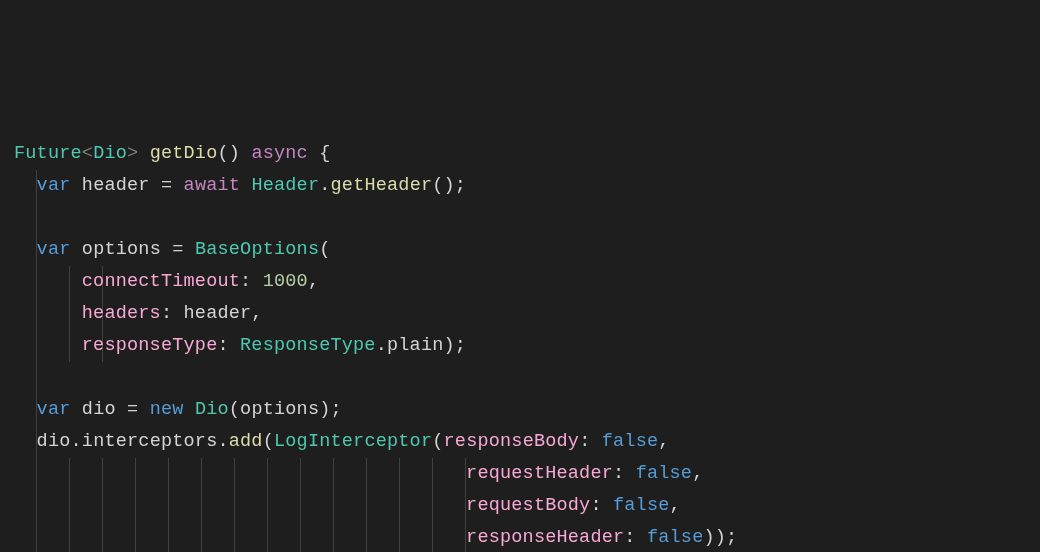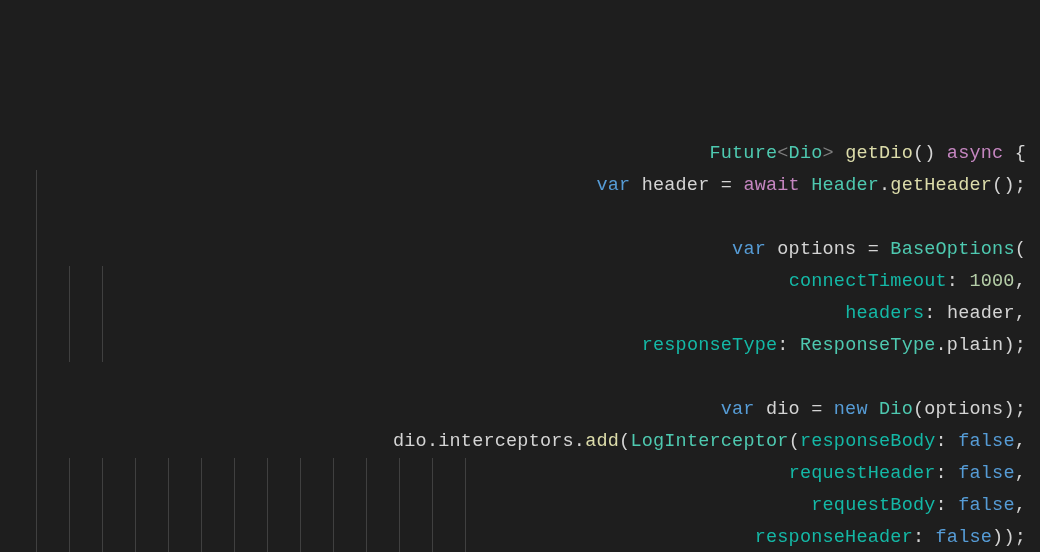--- a/index.html
+++ b/index.html
@@ -12,41 +12,40 @@
     padding: 10px 14px;
     white-space: pre;
     overflow: hidden;
     width: 1040px;
     height: 552px;
     letter-spacing: 0.2px;
   }
   .code-line {
     position: relative;
     height: 32px;
-    text-align: right;
   }
   .indent-guide {
     position: absolute;
     top: 0;
     bottom: 0;
     width: 1px;
     background: #404040;
   }
   .line-content {
     position: relative;
     z-index: 1;
   }
   
   .c-type    { color: #4ec9b0; } 
   .c-typearg { color: #4ec9b0; }
   .c-kw      { color: #569cd6; } 
   .c-await   { color: #c586c0; } 
   .c-func    { color: #dcdcaa; } 
   .c-ident   { color: #d4d4d4; }
-  .c-param   { color: #14b8a6; } 
+  .c-param   { color: #f9a8d4; } 
   .c-num     { color: #b5cea8; } 
   .c-punct   { color: #d4d4d4; }
   .c-angle   { color: #808080; }
 </style>
 </head>
 <body>
 
 
 
 <div id="editor"><div class="code-line"><span class="line-content"><span class="c-type">Future</span><span class="c-angle">&lt;</span><span class="c-typearg">Dio</span><span class="c-angle">&gt;</span><span class="c-punct"> </span><span class="c-func">getDio</span><span class="c-punct">()</span><span class="c-punct"> </span><span class="c-await">async</span><span class="c-punct"> </span><span class="c-punct">{</span></span></div><div class="code-line"><div class="indent-guide" style="left: 22px;"></div><span class="line-content"><span>  </span><span class="c-kw">var</span><span class="c-punct"> </span><span class="c-ident">header</span><span class="c-punct"> </span><span class="c-punct">=</span><span class="c-punct"> </span><span class="c-await">await</span><span class="c-punct"> </span><span class="c-type">Header</span><span class="c-punct">.</span><span class="c-func">getHeader</span><span class="c-punct">()</span><span class="c-punct">;</span></span></div><div class="code-line"><div class="indent-guide" style="left: 22px;"></div><span class="line-content"></span></div><div class="code-line"><div class="indent-guide" style="left: 22px;"></div><span class="line-content"><span>  </span><span class="c-kw">var</span><span class="c-punct"> </span><span class="c-ident">options</span><span class="c-punct"> </span><span class="c-punct">=</span><span class="c-punct"> </span><span class="c-type">BaseOptions</span><span class="c-punct">(</span></span></div><div class="code-line"><div class="indent-guide" style="left: 22px;"></div><div class="indent-guide" style="left: 55px;"></div><div class="indent-guide" style="left: 88px;"></div><span class="line-content"><span>      </span><span class="c-param">connectTimeout</span><span class="c-punct">: </span><span class="c-num">1000</span><span class="c-punct">,</span></span></div><div class="code-line"><div class="indent-guide" style="left: 22px;"></div><div class="indent-guide" style="left: 55px;"></div><div class="indent-guide" style="left: 88px;"></div><span class="line-content"><span>      </span><span class="c-param">headers</span><span class="c-punct">: </span><span class="c-ident">header</span><span class="c-punct">,</span></span></div><div class="code-line"><div class="indent-guide" style="left: 22px;"></div><div class="indent-guide" style="left: 55px;"></div><div class="indent-guide" style="left: 88px;"></div><span class="line-content"><span>      </span><span class="c-param">responseType</span><span class="c-punct">: </span><span class="c-type">ResponseType</span><span class="c-punct">.</span><span class="c-ident">plain</span><span class="c-punct">)</span><span class="c-punct">;</span></span></div><div class="code-line"><div class="indent-guide" style="left: 22px;"></div><span class="line-content"></span></div><div class="code-line"><div class="indent-guide" style="left: 22px;"></div><span class="line-content"><span>  </span><span class="c-kw">var</span><span class="c-punct"> </span><span class="c-ident">dio</span><span class="c-punct"> </span><span class="c-punct">=</span><span class="c-punct"> </span><span class="c-kw">new</span><span class="c-punct"> </span><span class="c-type">Dio</span><span class="c-punct">(</span><span class="c-ident">options</span><span class="c-punct">)</span><span class="c-punct">;</span></span></div><div class="code-line"><div class="indent-guide" style="left: 22px;"></div><span class="line-content"><span>  </span><span class="c-ident">dio</span><span class="c-punct">.</span><span class="c-ident">interceptors</span><span class="c-punct">.</span><span class="c-func">add</span><span class="c-punct">(</span><span class="c-type">LogInterceptor</span><span class="c-punct">(</span><span class="c-param">responseBody</span><span class="c-punct">: </span><span class="c-kw">false</span><span class="c-punct">,</span></span></div><div class="code-line"><div class="indent-guide" style="left: 22px;"></div><div class="indent-guide" style="left: 55px;"></div><div class="indent-guide" style="left: 88px;"></div><div class="indent-guide" style="left: 121px;"></div><div class="indent-guide" style="left: 154px;"></div><div class="indent-guide" style="left: 187px;"></div><div class="indent-guide" style="left: 220px;"></div><div class="indent-guide" style="left: 253px;"></div><div class="indent-guide" style="left: 286px;"></div><div class="indent-guide" style="left: 319px;"></div><div class="indent-guide" style="left: 352px;"></div><div class="indent-guide" style="left: 385px;"></div><div class="indent-guide" style="left: 418px;"></div><div class="indent-guide" style="left: 451px;"></div><span class="line-content"><span>                                        </span><span class="c-param">requestHeader</span><span class="c-punct">: </span><span class="c-kw">false</span><span class="c-punct">,</span></span></div><div class="code-line"><div class="indent-guide" style="left: 22px;"></div><div class="indent-guide" style="left: 55px;"></div><div class="indent-guide" style="left: 88px;"></div><div class="indent-guide" style="left: 121px;"></div><div class="indent-guide" style="left: 154px;"></div><div class="indent-guide" style="left: 187px;"></div><div class="indent-guide" style="left: 220px;"></div><div class="indent-guide" style="left: 253px;"></div><div class="indent-guide" style="left: 286px;"></div><div class="indent-guide" style="left: 319px;"></div><div class="indent-guide" style="left: 352px;"></div><div class="indent-guide" style="left: 385px;"></div><div class="indent-guide" style="left: 418px;"></div><div class="indent-guide" style="left: 451px;"></div><span class="line-content"><span>                                        </span><span class="c-param">requestBody</span><span class="c-punct">: </span><span class="c-kw">false</span><span class="c-punct">,</span></span></div><div class="code-line"><div class="indent-guide" style="left: 22px;"></div><div class="indent-guide" style="left: 55px;"></div><div class="indent-guide" style="left: 88px;"></div><div class="indent-guide" style="left: 121px;"></div><div class="indent-guide" style="left: 154px;"></div><div class="indent-guide" style="left: 187px;"></div><div class="indent-guide" style="left: 220px;"></div><div class="indent-guide" style="left: 253px;"></div><div class="indent-guide" style="left: 286px;"></div><div class="indent-guide" style="left: 319px;"></div><div class="indent-guide" style="left: 352px;"></div><div class="indent-guide" style="left: 385px;"></div><div class="indent-guide" style="left: 418px;"></div><div class="indent-guide" style="left: 451px;"></div><span class="line-content"><span>                                        </span><span class="c-param">responseHeader</span><span class="c-punct">: </span><span class="c-kw">false</span><span class="c-punct">)</span><span class="c-punct">)</span><span class="c-punct">;</span></span></div></div>

